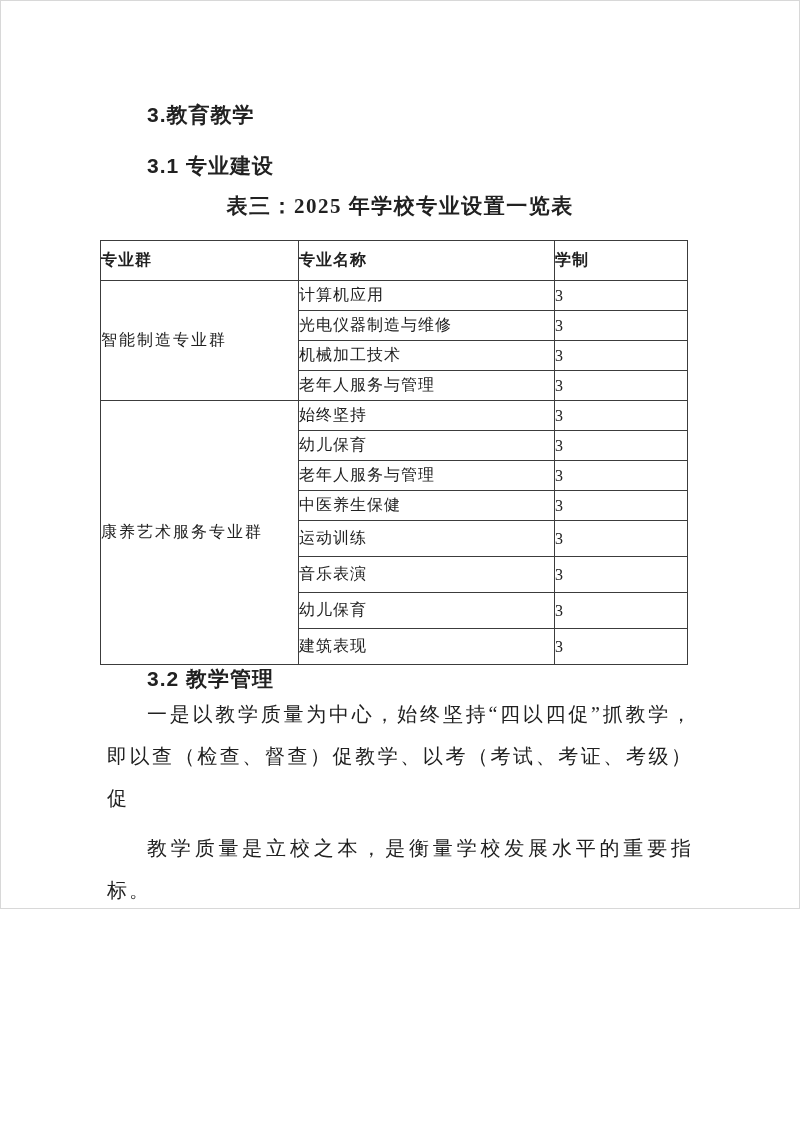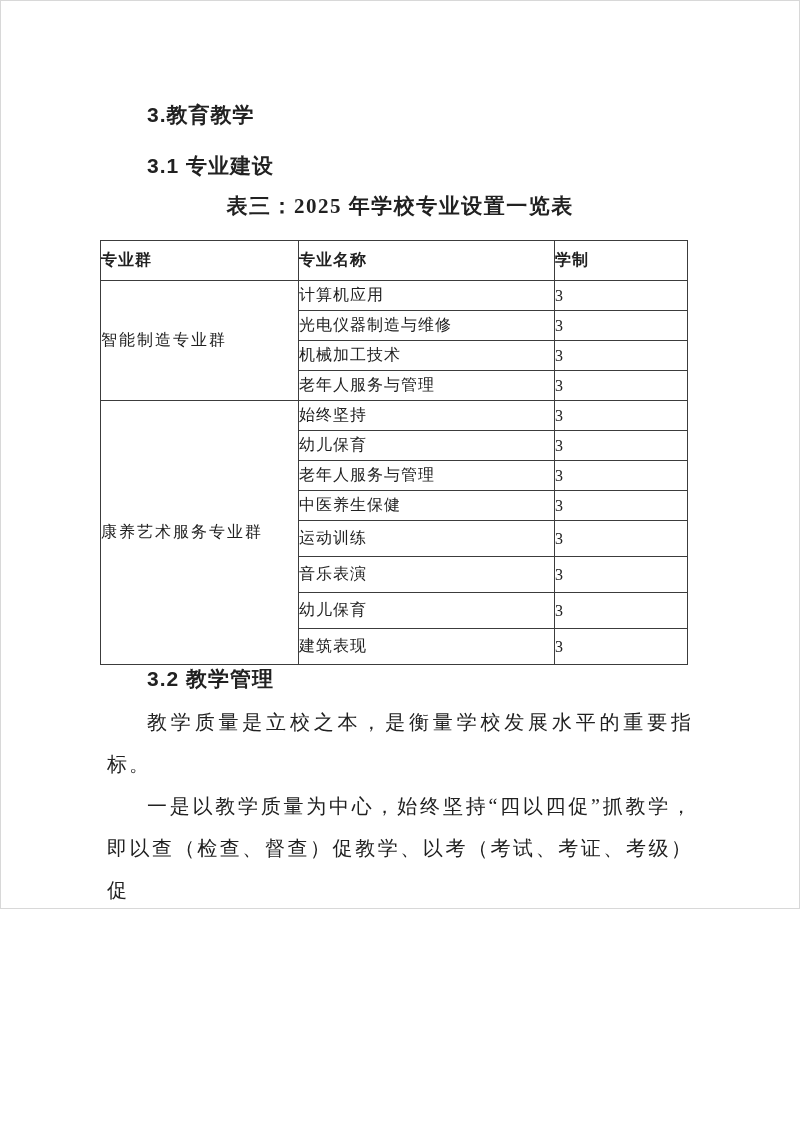--- a/index.html
+++ b/index.html
@@ -152,19 +152,19 @@
         </tr>
         <tr>
           <td>建筑表现</td>
           <td>3</td>
         </tr>
       </tbody>
   </table>
 
   <h2 class="sec-heading h32">3.2 教学管理</h2>
 
+  <p class="body-para p3">一是以教学质量为中心，始终坚持“四以四促”抓教学，即以查（检查、督查）促教学、以考（考试、考证、考级）促</p>
+
   <p class="body-para p2">教学质量是立校之本，是衡量学校发展水平的重要指标。</p>
-
-  <p class="body-para p3">一是以教学质量为中心，始终坚持“四以四促”抓教学，即以查（检查、督查）促教学、以考（考试、考证、考级）促</p>
 
   <div class="page-number">17</div>
 
 </div>
 
 </body></html>

